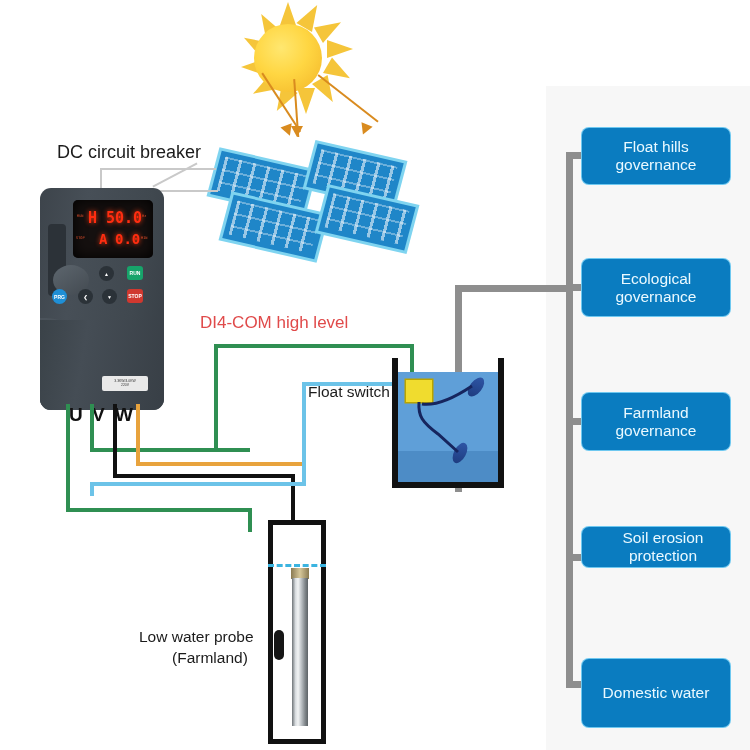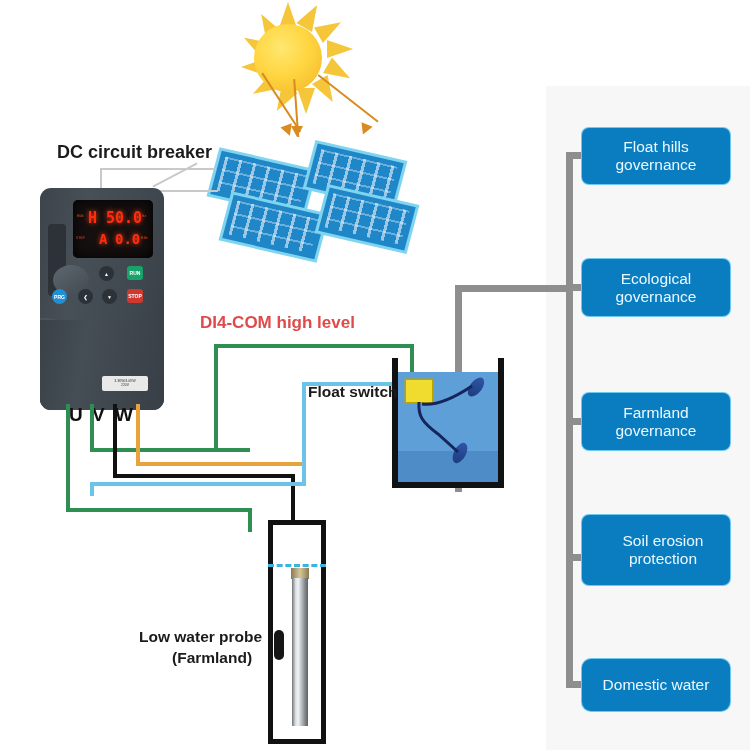--- a/index.html
+++ b/index.html
@@ -95,21 +95,21 @@
      background:linear-gradient(to right,#6e7478 0%,#d8dcdf 22%,#f2f4f5 38%,
                 #b9bec2 60%,#80868a 82%,#5d6367 100%);}
   #pump-cap{position:absolute;left:23px;top:48px;width:18px;height:11px;
      background:linear-gradient(to right,#8a7a52,#d6c79a,#8a7a52);}
   #probe{position:absolute;left:6px;top:110px;width:10px;height:30px;
      border-radius:5px;background:#161616;}
   #waterline{position:absolute;left:0;top:44px;width:58px;height:0;
      border-top:3px dashed #3bb4e0;}
 
   
-  .lbl{position:absolute;white-space:pre;font-weight:bold;}
+  .lbl{position:absolute;white-space:pre;}
   .lbl-dark{color:#1b1b1b;}
   .lbl-blue{color:#5b7f9e;}
   .lbl-red{color:#e04a4a;}
   .brk-line{position:absolute;background:#c9c9c9;}
 </style>
 </head>
 <body>
 
 <div id="stage">
 
@@ -133,27 +133,27 @@
       <span>Ecological</span><br>
       <span>governance</span>
     </span>
   </div>
   <div class="abs app-box" style="top:393px;height:57px;">
     <span>
       <span>Farmland</span><br>
       <span>governance</span>
     </span>
   </div>
-  <div class="abs app-box" style="top:515px;height:70px;padding-left:20px;">
+  <div class="abs app-box" style="top:527px;height:40px;padding-left:20px;">
     <span>
       <span>Soil erosion</span><br>
       <span>protection</span>
     </span>
   </div>
-  <div class="abs app-box" style="top:659px;height:52px;border-radius:9px;">
+  <div class="abs app-box" style="top:659px;height:68px;">
     <span>Domestic water</span>
   </div>
 
   <div class="abs" id="sun-wrap">
     <div class="ray" style="transform:rotate(0deg)   translate(-9px,-56px);"></div>
     <div class="ray" style="transform:rotate(30deg)  translate(-9px,-56px);"></div>
     <div class="ray" style="transform:rotate(60deg)  translate(-9px,-56px);"></div>
     <div class="ray" style="transform:rotate(90deg)  translate(-9px,-56px);"></div>
     <div class="ray" style="transform:rotate(120deg) translate(-9px,-56px);"></div>
     <div class="ray" style="transform:rotate(150deg) translate(-9px,-56px);"></div>

